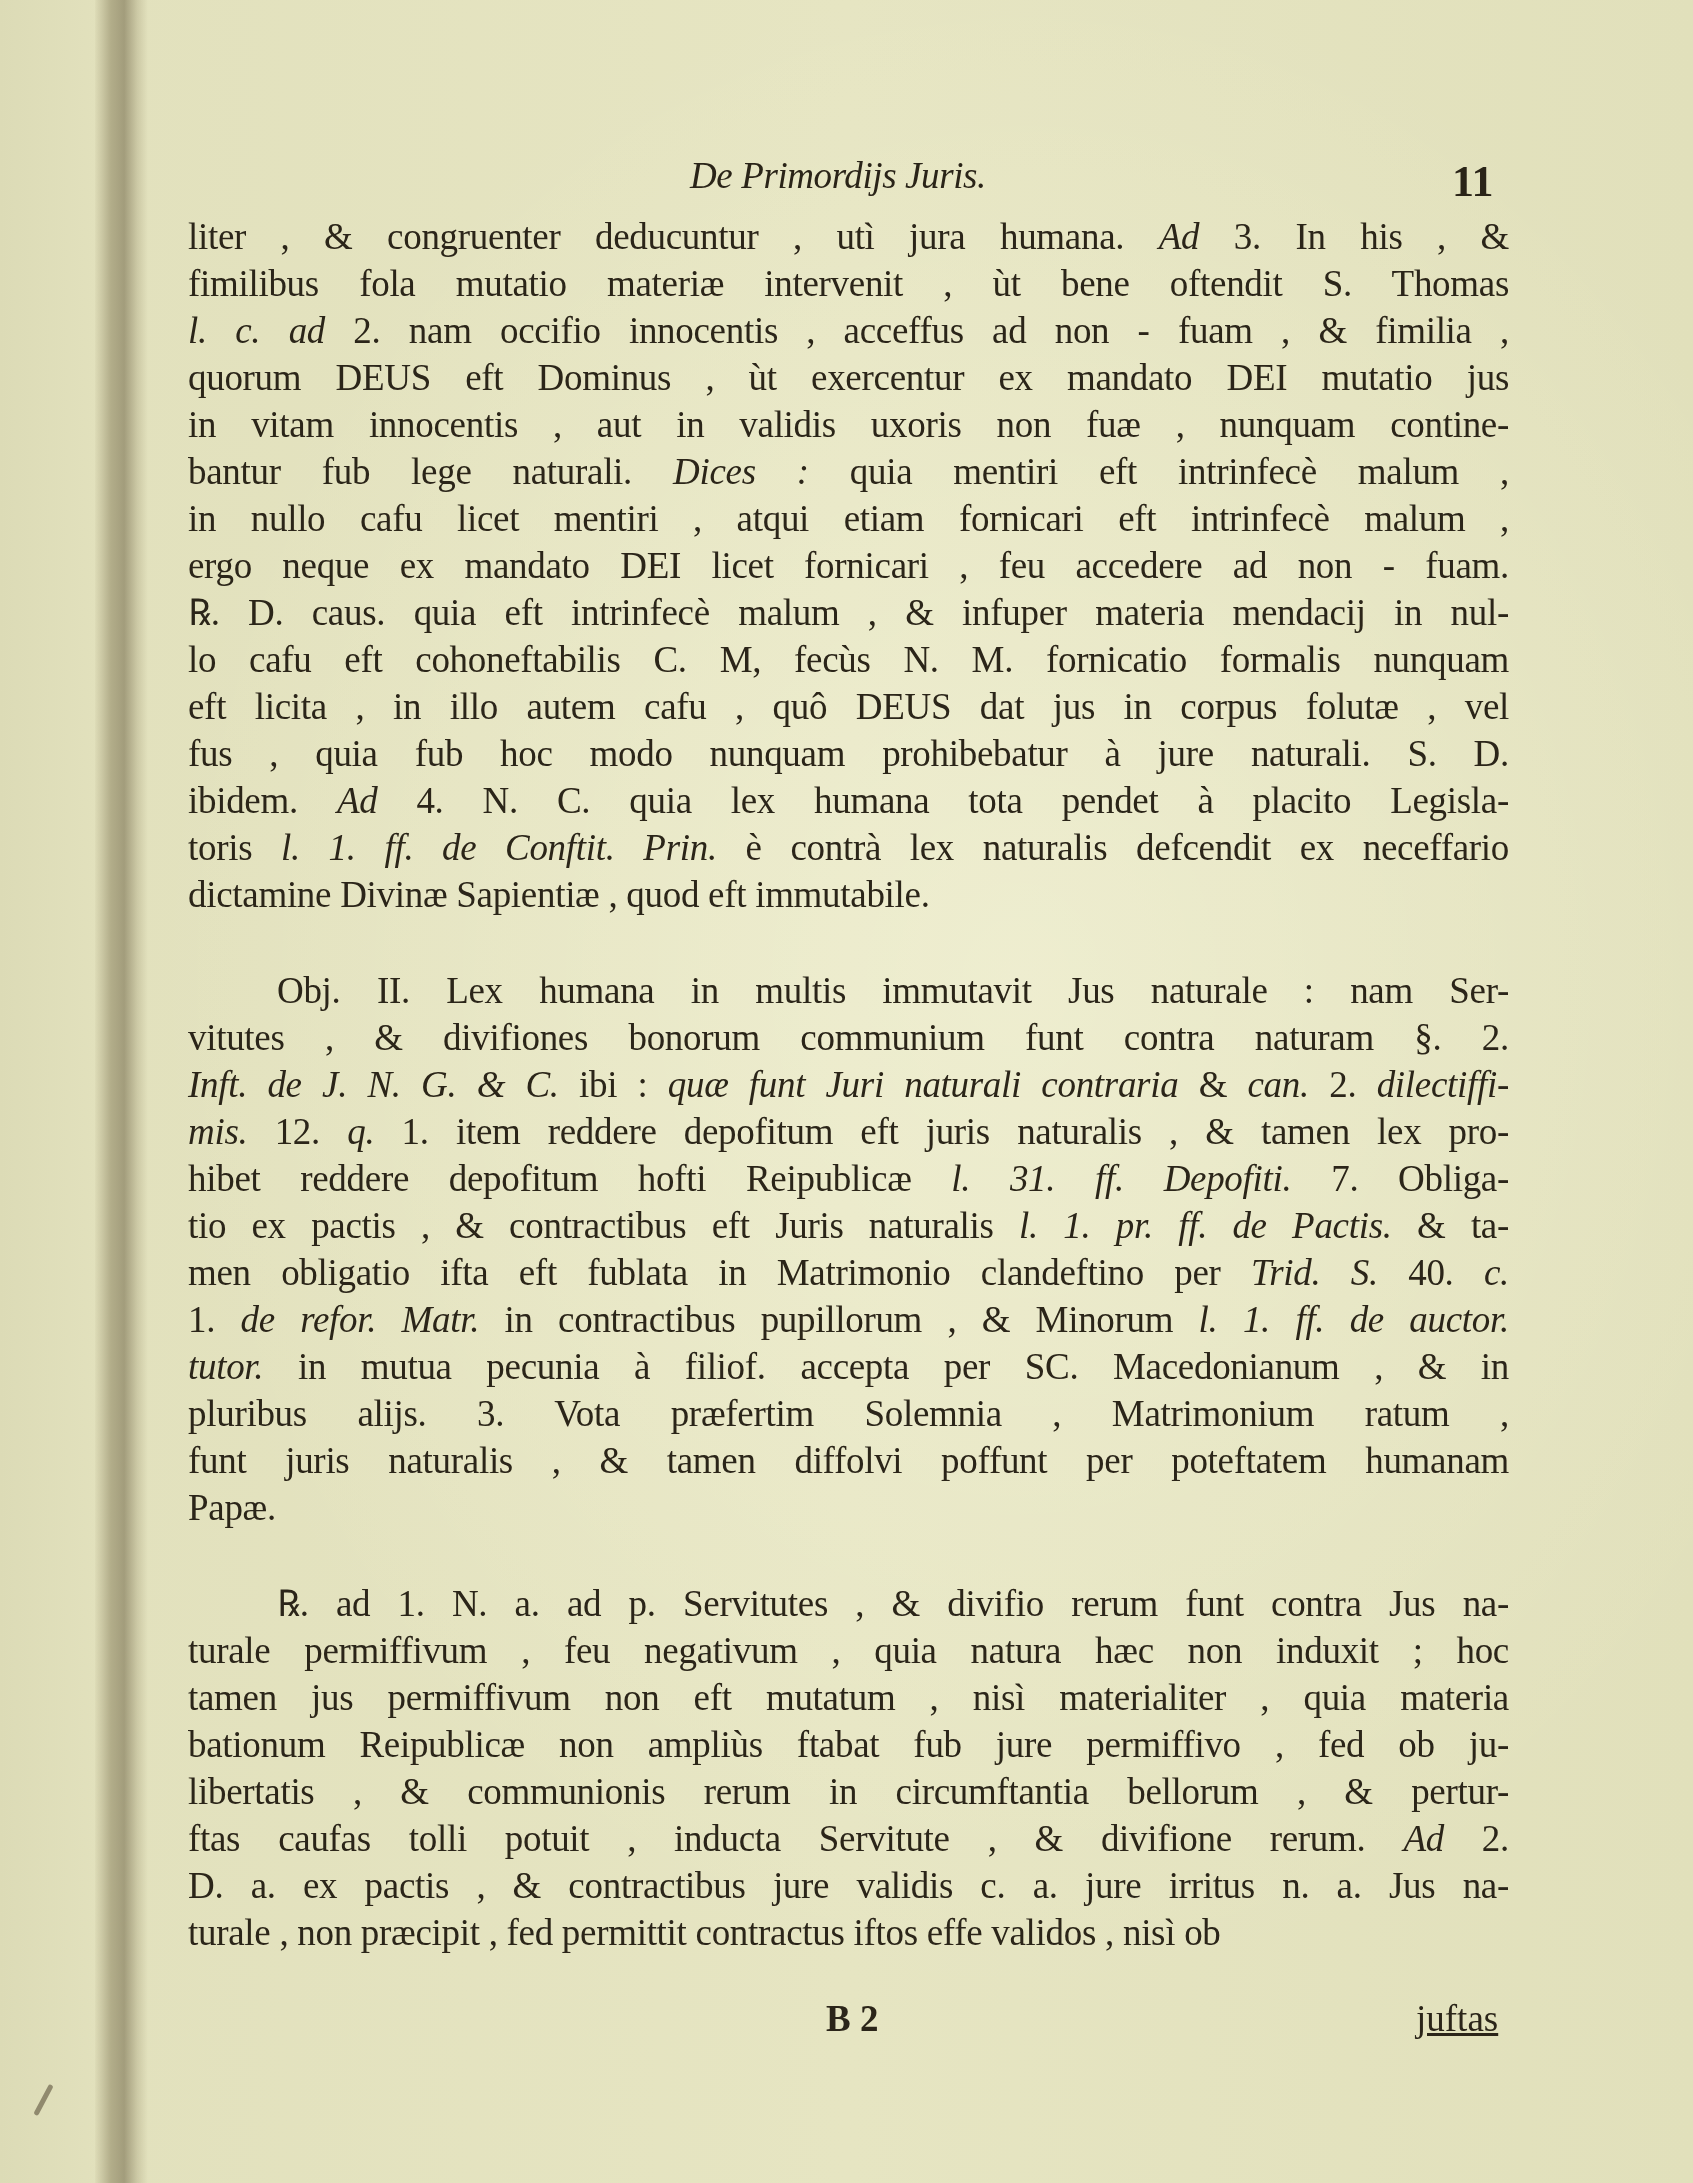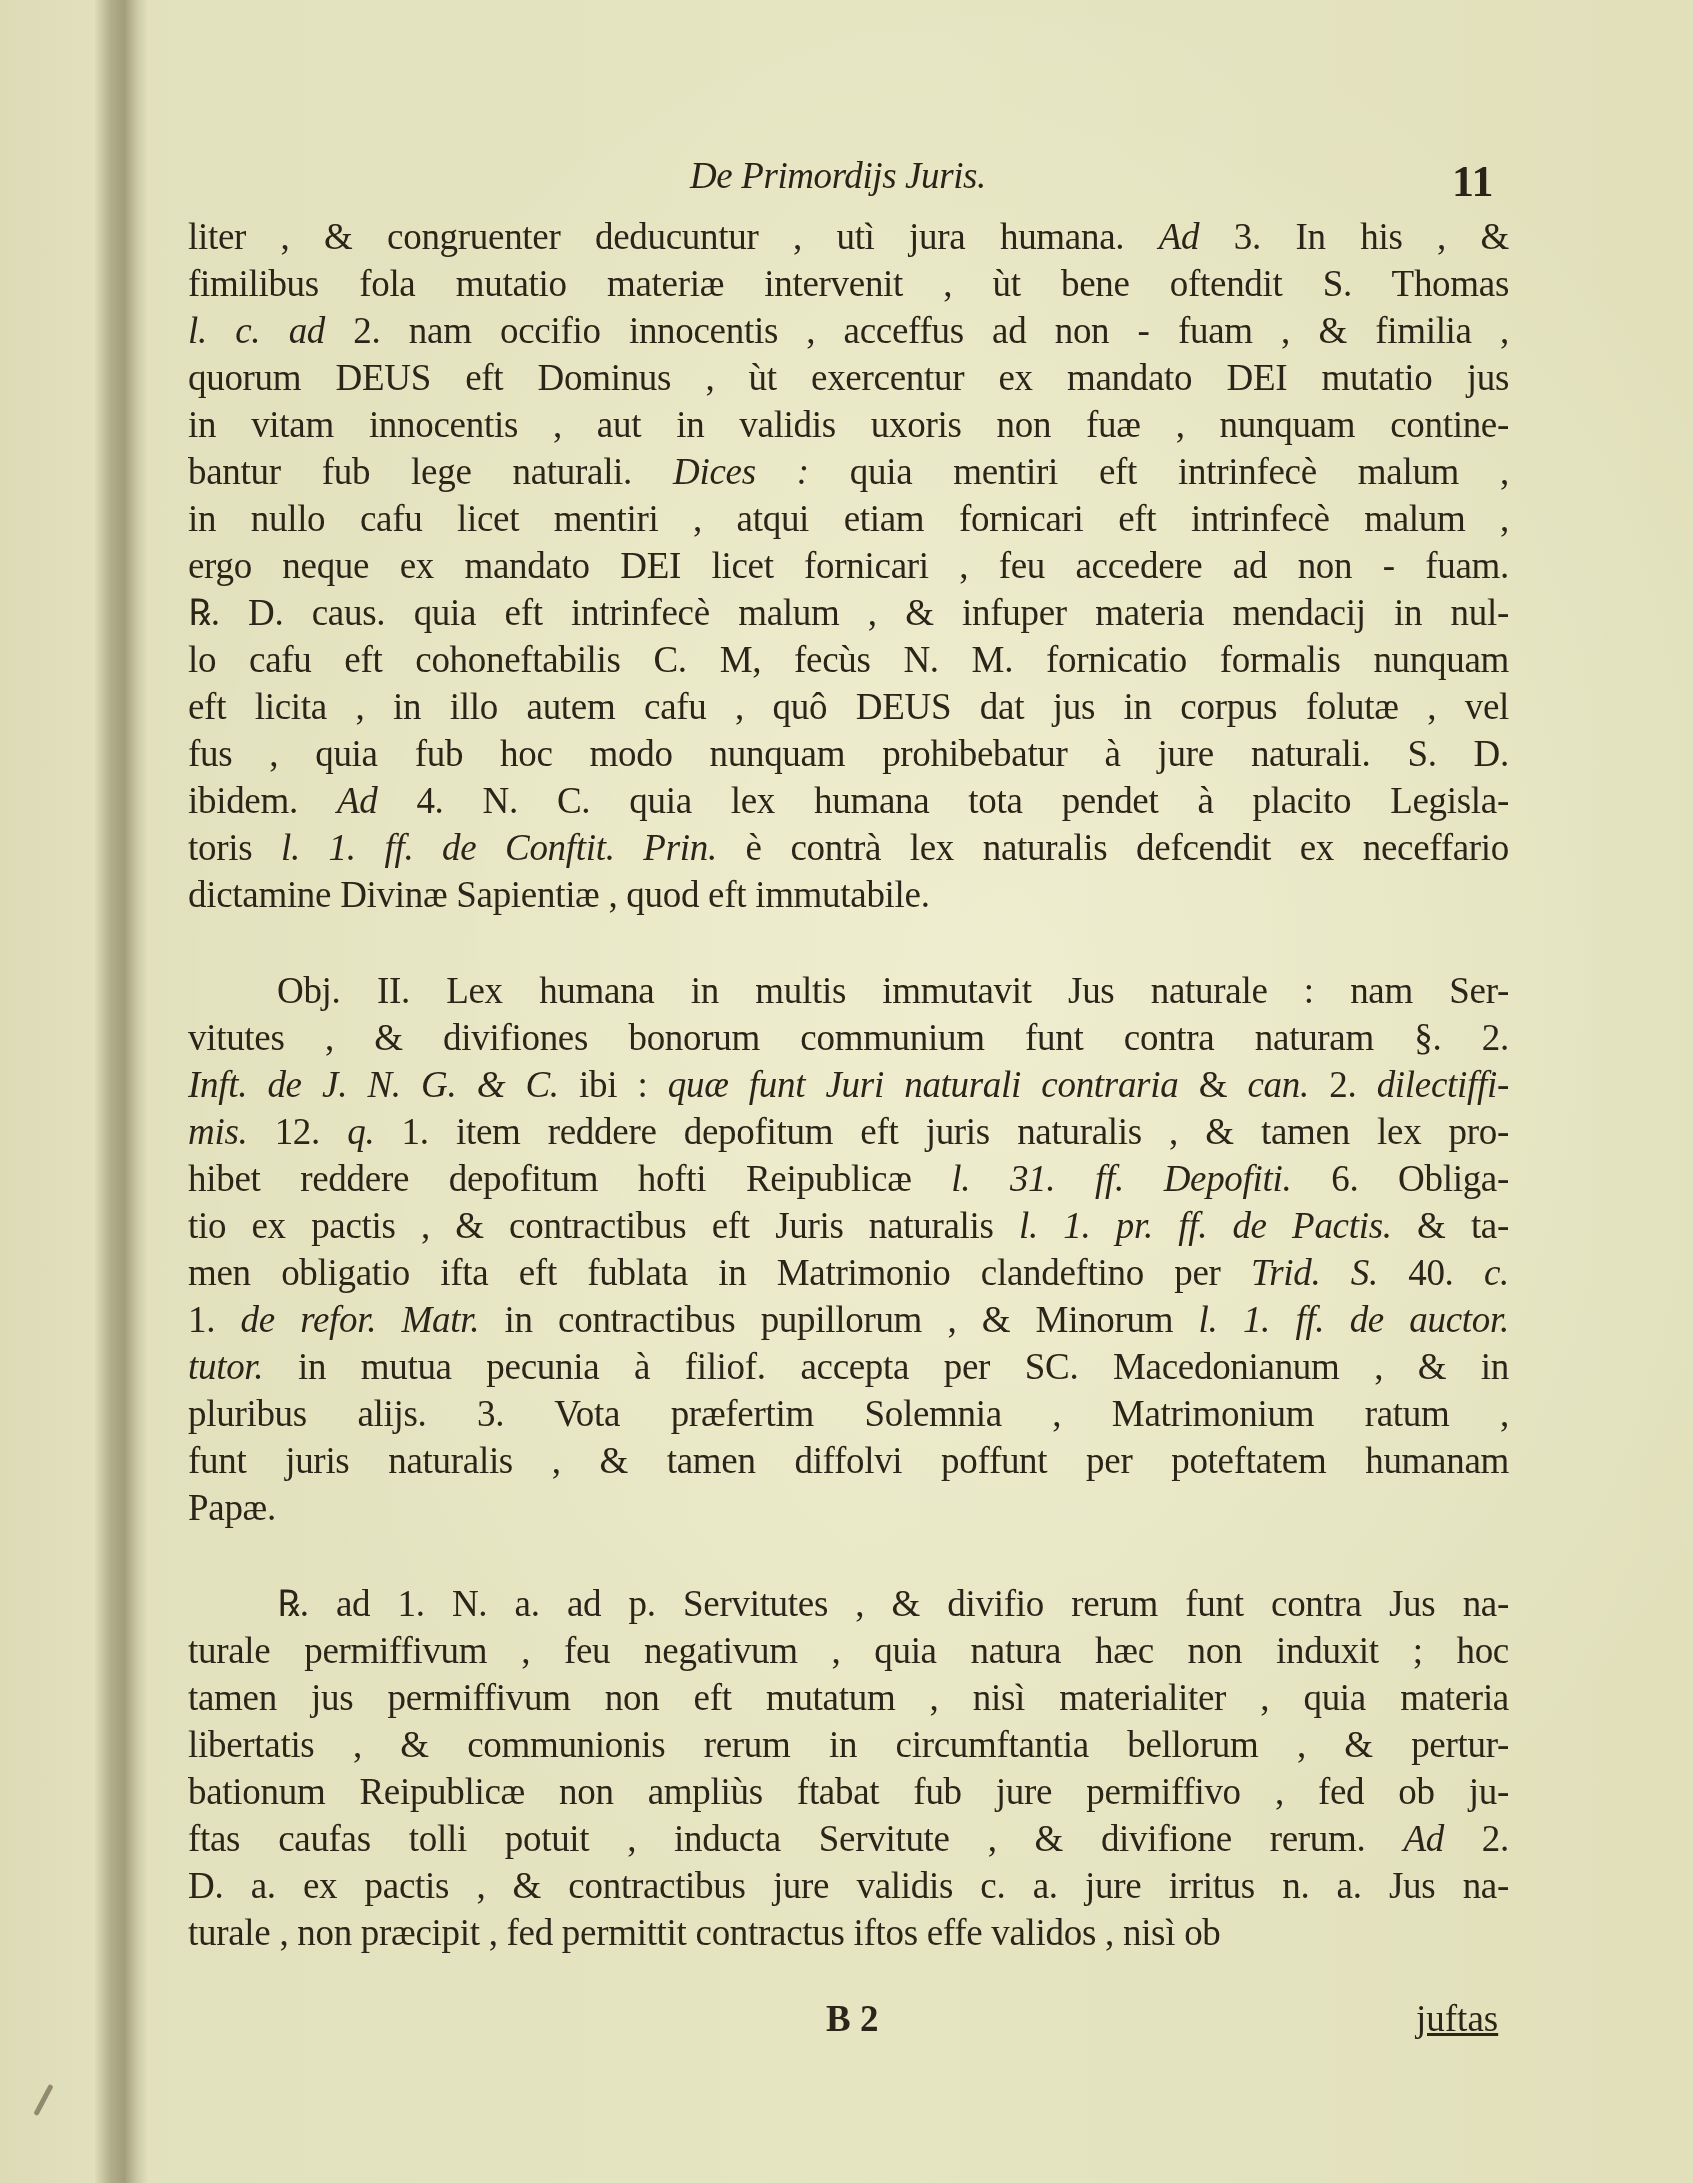--- a/index.html
+++ b/index.html
@@ -147,36 +147,36 @@
       <div class="line"><span>ibidem.      </span><span class="it">Ad</span><span> 4.  N. C. quia lex humana tota pendet à placito Legisla-</span></div>
       <div class="line"><span>toris </span><span class="it">l. 1. ff. de Conftit. Prin.</span><span> è contrà lex naturalis defcendit ex neceffario</span></div>
       <div class="line last"><span>dictamine Divinæ Sapientiæ , quod eft immutabile.</span></div>
     </div>
     <div class="paragraph-gap"></div>
     <div>
       <div class="line indent"><span>Obj. II.  Lex humana in multis immutavit Jus naturale :  nam Ser-</span></div>
       <div class="line"><span>vitutes , &amp; divifiones bonorum communium funt contra naturam §. 2.</span></div>
       <div class="line"><span class="it">Inft. de J. N. G. &amp; C.</span><span> ibi :  </span><span class="it">quæ funt Juri naturali contraria</span><span> &amp; </span><span class="it">can.</span><span> 2. </span><span class="it">dilectiffi-</span></div>
       <div class="line"><span class="it">mis.</span><span> 12. </span><span class="it">q.</span><span> 1.  item reddere depofitum eft juris naturalis , &amp; tamen lex pro-</span></div>
-      <div class="line"><span>hibet reddere depofitum hofti Reipublicæ </span><span class="it">l. 31. ff. Depofiti.</span><span>      6. Obliga-</span></div>
+      <div class="line"><span>hibet reddere depofitum hofti Reipublicæ </span><span class="it">l. 31. ff. Depofiti.</span><span>      7. Obliga-</span></div>
       <div class="line"><span>tio ex pactis , &amp; contractibus eft  Juris naturalis </span><span class="it">l. 1. pr. ff. de Pactis.</span><span> &amp; ta-</span></div>
       <div class="line"><span>men obligatio ifta eft fublata in Matrimonio clandeftino  per </span><span class="it">Trid. S.</span><span> 40. </span><span class="it">c.</span></div>
       <div class="line"><span>1. </span><span class="it">de refor. Matr.</span><span> in contractibus pupillorum ,  &amp; Minorum </span><span class="it">l. 1. ff. de auctor.</span></div>
       <div class="line"><span class="it">tutor.</span><span> in  mutua  pecunia  à  filiof.  accepta  per  SC.  Macedonianum ,  &amp; in</span></div>
       <div class="line"><span>pluribus alijs.      3.  Vota præfertim Solemnia ,  Matrimonium ratum ,</span></div>
       <div class="line"><span>funt juris naturalis , &amp; tamen diffolvi poffunt per poteftatem humanam</span></div>
       <div class="line last"><span>Papæ.</span></div>
     </div>
     <div class="paragraph-gap"></div>
     <div>
       <div class="line indent"><span>℞. ad 1.  N. a. ad p. Servitutes , &amp; divifio rerum funt contra Jus na-</span></div>
       <div class="line"><span>turale permiffivum ,  feu negativum , quia natura hæc non induxit ;   hoc</span></div>
       <div class="line"><span>tamen jus permiffivum non eft mutatum , nisì materialiter , quia materia</span></div>
+      <div class="line"><span>bationum Reipublicæ non ampliùs ftabat fub jure permiffivo , fed ob ju-</span></div>
       <div class="line"><span>libertatis , &amp; communionis rerum in circumftantia bellorum , &amp; pertur-</span></div>
-      <div class="line"><span>bationum Reipublicæ non ampliùs ftabat fub jure permiffivo , fed ob ju-</span></div>
       <div class="line"><span>ftas caufas tolli potuit , inducta Servitute ,  &amp; divifione rerum.        </span><span class="it">Ad</span><span> 2.</span></div>
       <div class="line"><span>D. a. ex pactis ,  &amp; contractibus jure  validis  c. a. jure irritus n. a.  Jus na-</span></div>
       <div class="line last"><span>turale , non præcipit , fed permittit contractus iftos effe validos , nisì ob</span></div>
     </div>
   </div>
 
 <div class="footer">
   <span class="signature">B 2</span>
   <span class="catchword">juftas</span>
 </div>

